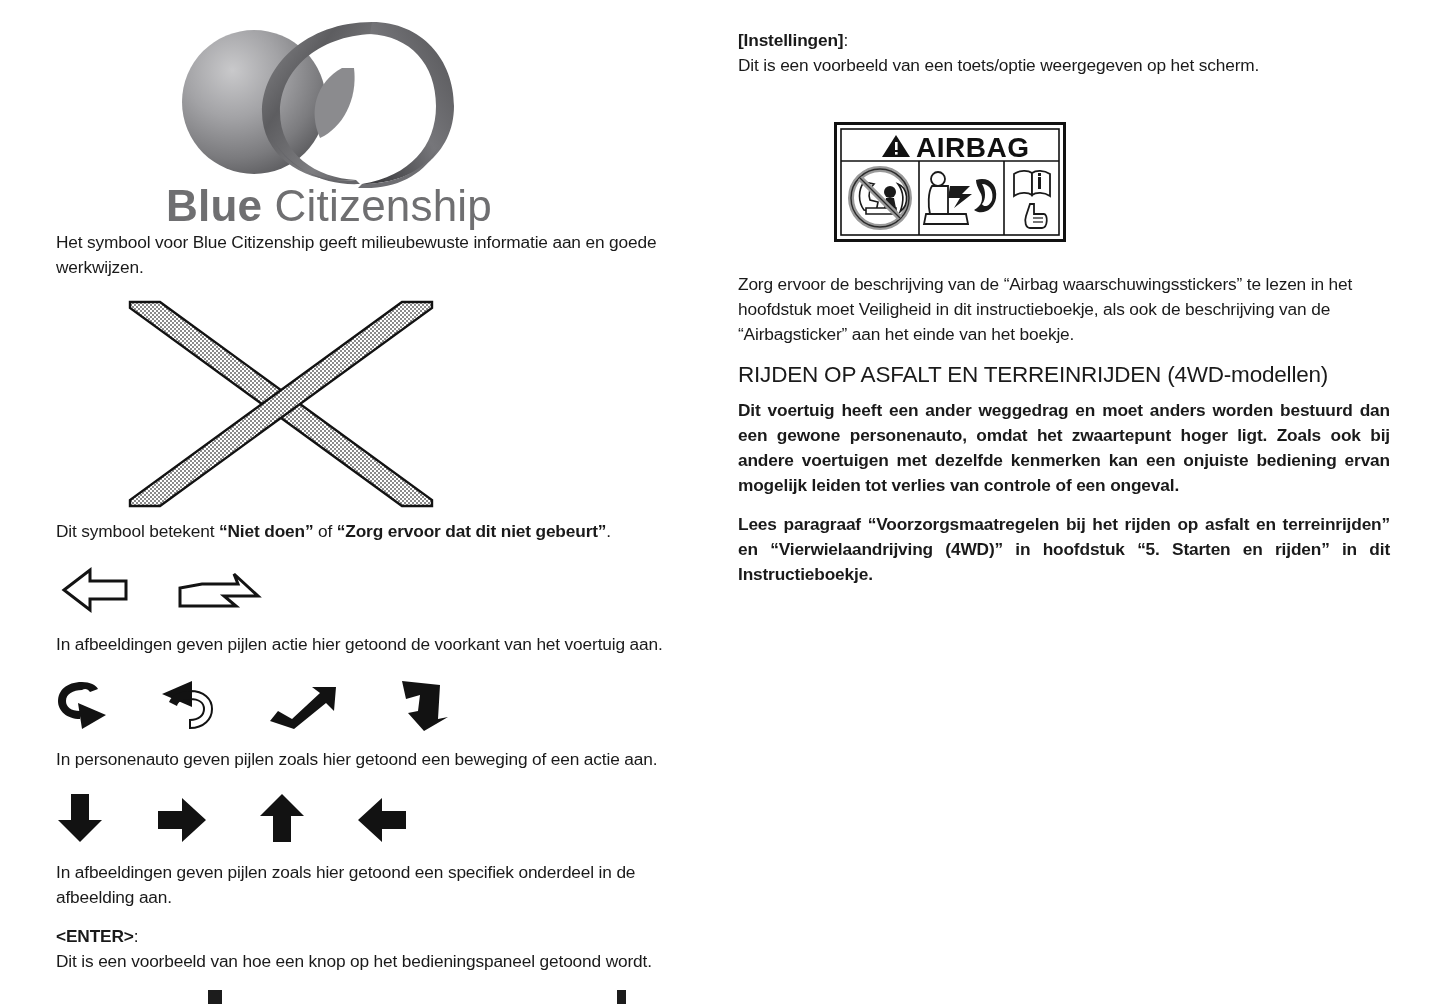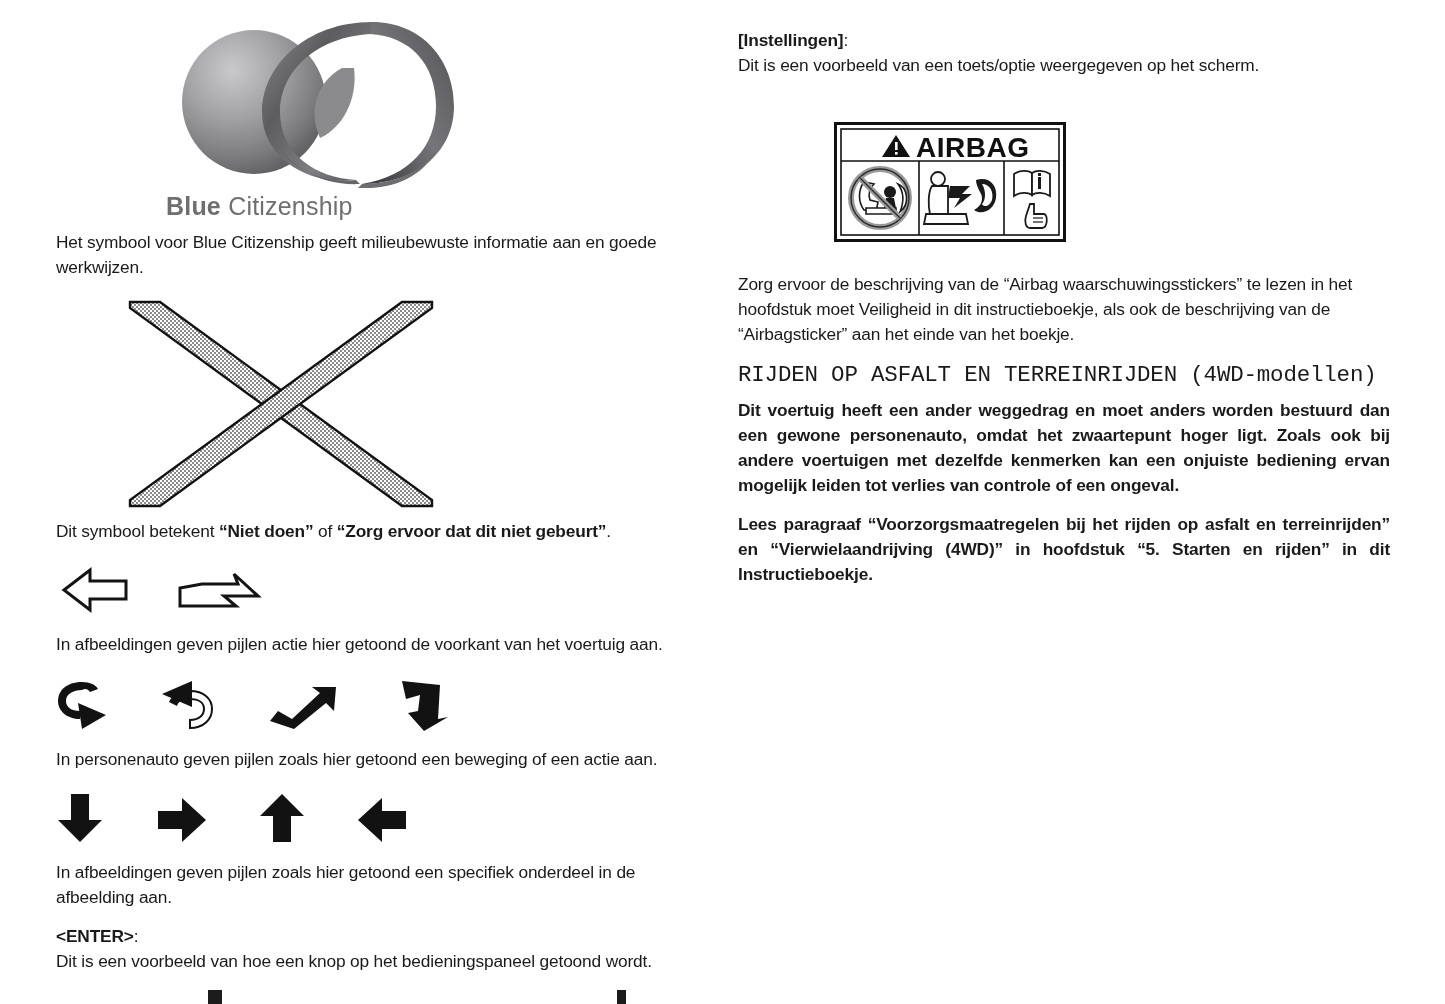--- a/index.html
+++ b/index.html
@@ -38,41 +38,40 @@
   p.just { text-align: justify; font-weight: bold; }
   p.tight { margin-bottom: 0; }
   b, .b { font-weight: bold; }
   h2.section {
     margin: 10px 0 9px 0;
     font-size: 22.5px;
     line-height: 28px;
     font-weight: 400;
     letter-spacing: -0.2px;
     color: #1a1a1a;
-    font-family: Liberation Mono, monospace;
   }
   .spacer-lg { height: 26px; }
 
   
   .logo-wrap {
     position: relative;
     width: 400px;
     height: 230px;
     margin-left: 110px;
   }
   .logo-mark {
     position: absolute;
     left: 0; top: 8px;
     width: 290px; height: 180px;
   }
   .logo-word {
     position: absolute;
     left: 0; top: 188px;
     width: 340px;
-    font-size: 25px;
+    font-size: 44px;
     line-height: 36px;
     color: #6f6f71;
     letter-spacing: 0.2px;
     white-space: nowrap;
   }
   .logo-word .w1 { font-weight: bold; }
   .logo-word .w2 { font-weight: 400; }
 
   
   .xsym {

